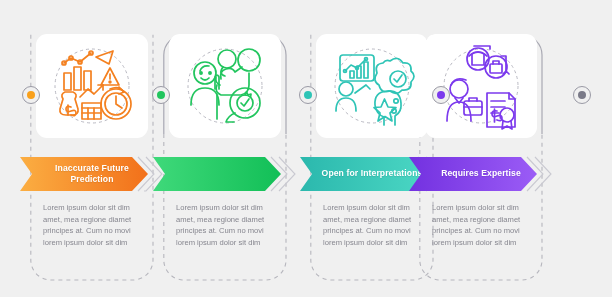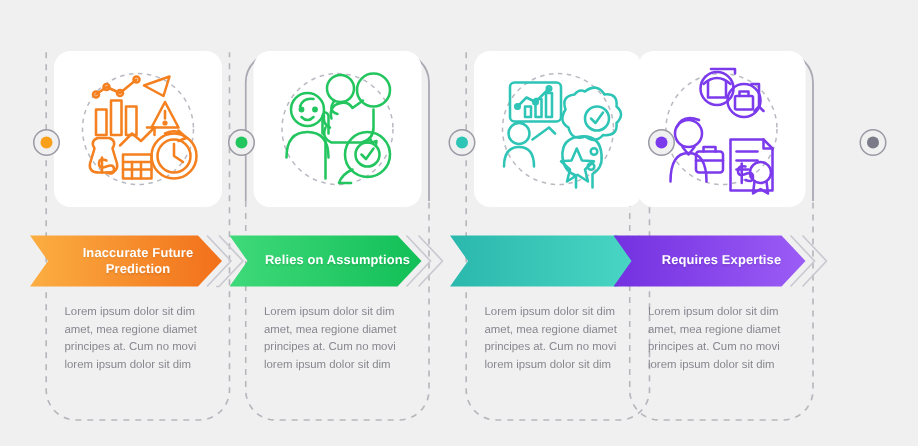--- a/index.html
+++ b/index.html
@@ -172,21 +172,20 @@
         <defs>
           <linearGradient id="g2" x1="0" y1="0" x2="1" y2="0">
             <stop offset="0" stop-color="#3fd97a"></stop>
               <stop offset="1" stop-color="#12bf57"></stop>
           </linearGradient>
         </defs>
         <path d="M126 2 L142 19 L126 36" fill="none" stroke="#c9c9d1" stroke-width="1.1"></path>
         <path d="M118 2 L134 19 L118 36" fill="none" stroke="#c9c9d1" stroke-width="1.1"></path>
         <path d="M0 2 L112 2 L128 19 L112 36 L0 36 L12 19 Z" fill="url(#g2)"></path>
       </svg>
-      <div class="label">Relies on Assumptions</div>
     </div>
 
     <div class="body-text">Lorem ipsum dolor sit dim amet, mea regione diamet principes at. Cum no movi lorem ipsum dolor sit dim</div>
   </div>
 
   <div class="card" style="left:310px;">
     <svg class="outline" viewBox="0 0 124 247">
       <path d="M0.8 0.8 V226 a20 20 0 0 0 20 20 H103 a20 20 0 0 0 20 -20 V0.8" fill="none" stroke="#b6b6bd" stroke-width="1.1" stroke-dasharray="4 4"></path>
     </svg>
 
@@ -221,20 +220,21 @@
         <defs>
           <linearGradient id="g3" x1="0" y1="0" x2="1" y2="0">
             <stop offset="0" stop-color="#2bb8ad"></stop>
               <stop offset="1" stop-color="#4bd7c4"></stop>
           </linearGradient>
         </defs>
         <path d="M126 2 L142 19 L126 36" fill="none" stroke="#c9c9d1" stroke-width="1.1"></path>
         <path d="M118 2 L134 19 L118 36" fill="none" stroke="#c9c9d1" stroke-width="1.1"></path>
         <path d="M0 2 L112 2 L128 19 L112 36 L0 36 L12 19 Z" fill="url(#g3)"></path>
       </svg>
+      <div class="label">Open for Interpretations</div>
     </div>
 
     <div class="body-text">Lorem ipsum dolor sit dim amet, mea regione diamet principes at. Cum no movi lorem ipsum dolor sit dim</div>
   </div>
 
   <div class="card" style="left:419px;">
     <svg class="outline" viewBox="0 0 124 247">
       <path d="M0.8 100 V21 a20 20 0 0 1 20 -20 H103 a20 20 0 0 1 20 20 V100" fill="none" stroke="#a9a9b3" stroke-width="1.2"></path>
       <path d="M0.8 100 V226 a20 20 0 0 0 20 20 H103 a20 20 0 0 0 20 -20 V100" fill="none" stroke="#b6b6bd" stroke-width="1.1" stroke-dasharray="4 4"></path>
     </svg>

